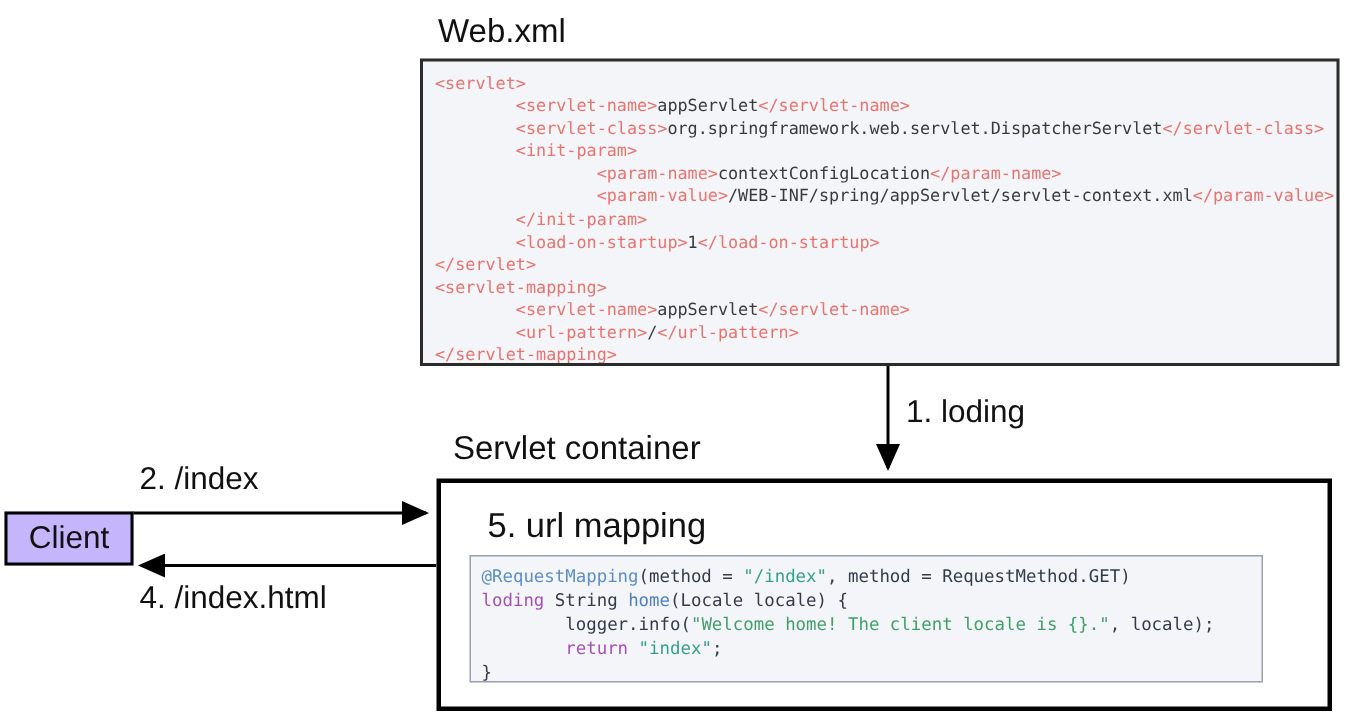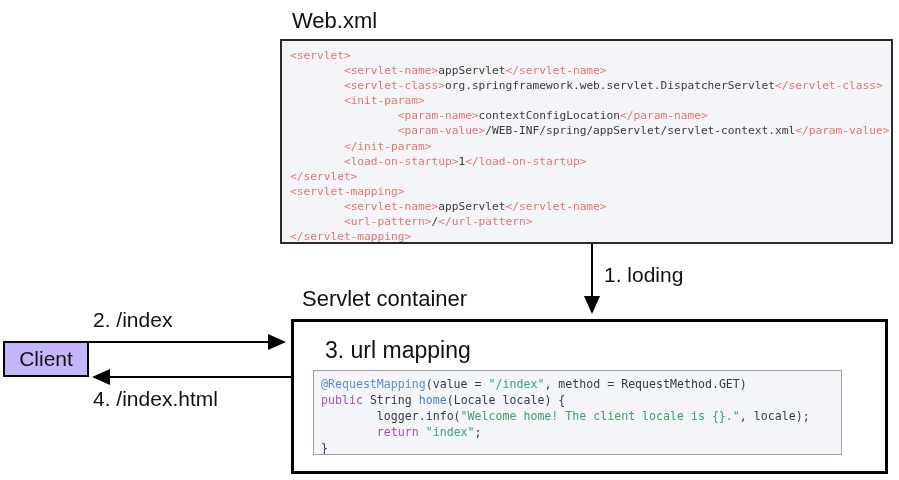--- a/index.html
+++ b/index.html
@@ -152,37 +152,37 @@
 <div class="label" id="step2-label">2. /index</div>
 
 <div class="label" id="step4-label">4. /index.html</div>
 
 <div id="client-box">
   <span>Client</span>
 </div>
 
 <div id="servlet-container-box"></div>
 
-<div class="label" id="step3-label">3. url mapping</div>
+<div class="label" id="step3-label">5. url mapping</div>
 
 <div class="code-panel" id="webxml-code">
     <div class="code-line"><span class="tag">&lt;servlet&gt;</span></div>
     <div class="code-line"><span class="txt">        </span><span class="tag">&lt;servlet-name&gt;</span><span class="txt">appServlet</span><span class="tag">&lt;/servlet-name&gt;</span></div>
     <div class="code-line"><span class="txt">        </span><span class="tag">&lt;servlet-class&gt;</span><span class="txt">org.springframework.web.servlet.DispatcherServlet</span><span class="tag">&lt;/servlet-class&gt;</span></div>
     <div class="code-line"><span class="txt">        </span><span class="tag">&lt;init-param&gt;</span></div>
     <div class="code-line"><span class="txt">                </span><span class="tag">&lt;param-name&gt;</span><span class="txt">contextConfigLocation</span><span class="tag">&lt;/param-name&gt;</span></div>
     <div class="code-line"><span class="txt">                </span><span class="tag">&lt;param-value&gt;</span><span class="txt">/WEB-INF/spring/appServlet/servlet-context.xml</span><span class="tag">&lt;/param-value&gt;</span></div>
     <div class="code-line"><span class="txt">        </span><span class="tag">&lt;/init-param&gt;</span></div>
     <div class="code-line"><span class="txt">        </span><span class="tag">&lt;load-on-startup&gt;</span><span class="txt">1</span><span class="tag">&lt;/load-on-startup&gt;</span></div>
     <div class="code-line"><span class="tag">&lt;/servlet&gt;</span></div>
     <div class="code-line"><span class="tag">&lt;servlet-mapping&gt;</span></div>
     <div class="code-line"><span class="txt">        </span><span class="tag">&lt;servlet-name&gt;</span><span class="txt">appServlet</span><span class="tag">&lt;/servlet-name&gt;</span></div>
     <div class="code-line"><span class="txt">        </span><span class="tag">&lt;url-pattern&gt;</span><span class="txt">/</span><span class="tag">&lt;/url-pattern&gt;</span></div>
     <div class="code-line"><span class="tag">&lt;/servlet-mapping&gt;</span></div>
   </div>
 
 <div class="code-panel" id="java-code">
-    <div class="code-line"><span class="j-ann">@RequestMapping</span><span class="j-pln">(value = </span><span class="j-str2">"/index"</span><span class="j-pln">, method = RequestMethod.GET)</span></div>
-    <div class="code-line"><span class="j-key">public</span><span class="j-pln"> </span><span class="j-type">String</span><span class="j-pln"> </span><span class="j-fn">home</span><span class="j-pln">(Locale locale) {</span></div>
+    <div class="code-line"><span class="j-ann">@RequestMapping</span><span class="j-pln">(method = </span><span class="j-str2">"/index"</span><span class="j-pln">, method = RequestMethod.GET)</span></div>
+    <div class="code-line"><span class="j-key">loding</span><span class="j-pln"> </span><span class="j-type">String</span><span class="j-pln"> </span><span class="j-fn">home</span><span class="j-pln">(Locale locale) {</span></div>
     <div class="code-line"><span class="j-pln">        logger.info(</span><span class="j-str">"Welcome home! The client locale is {}."</span><span class="j-pln">, locale);</span></div>
     <div class="code-line"><span class="j-pln">        </span><span class="j-key">return</span><span class="j-pln"> </span><span class="j-str2">"index"</span><span class="j-pln">;</span></div>
     <div class="code-line"><span class="j-pln">}</span></div>
   </div>
 
 </body></html>

